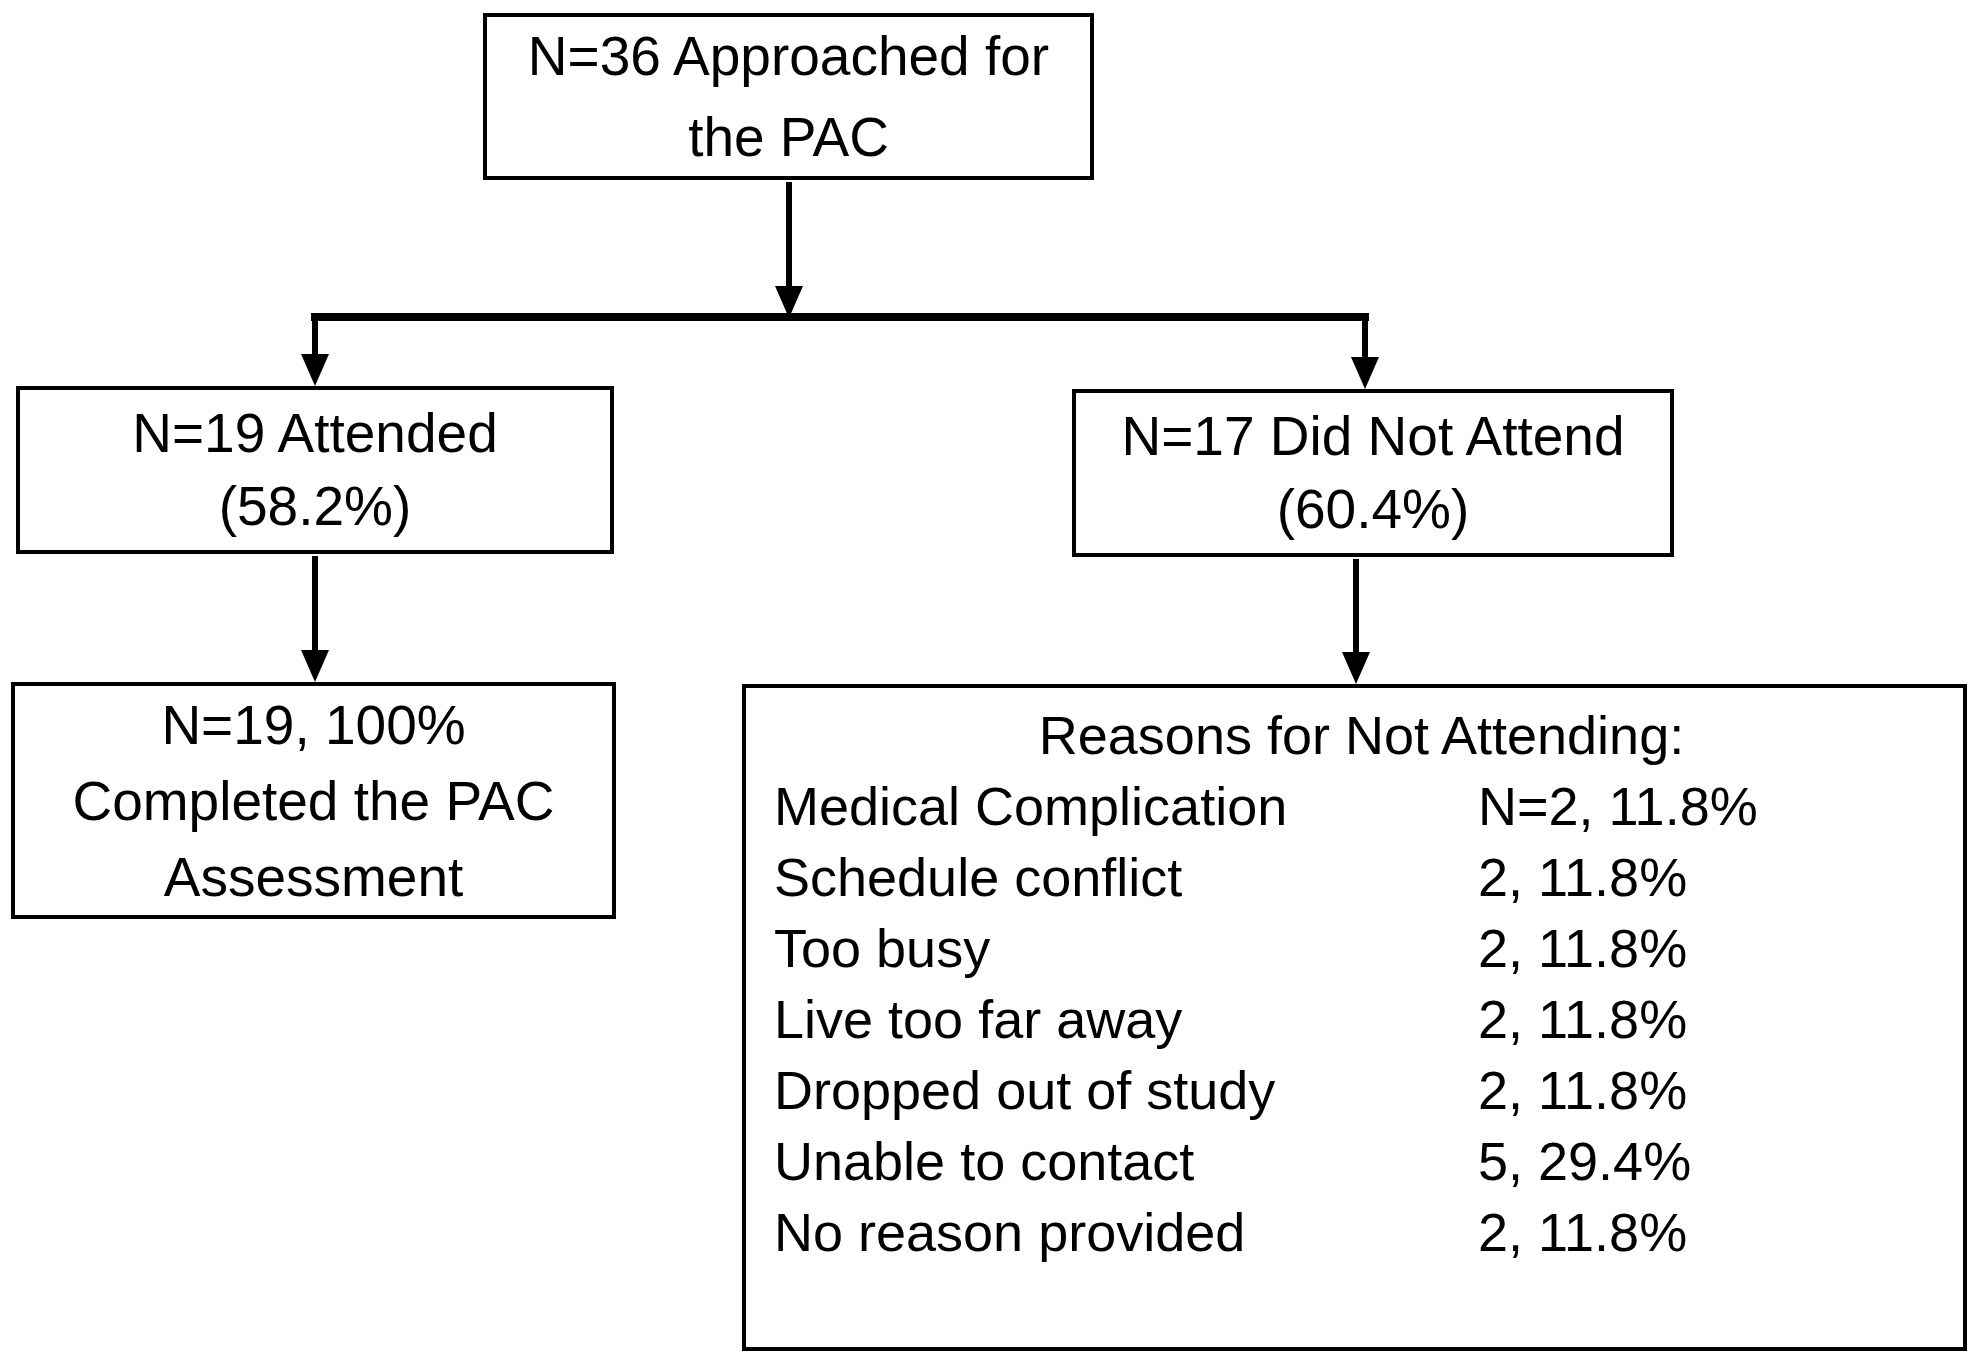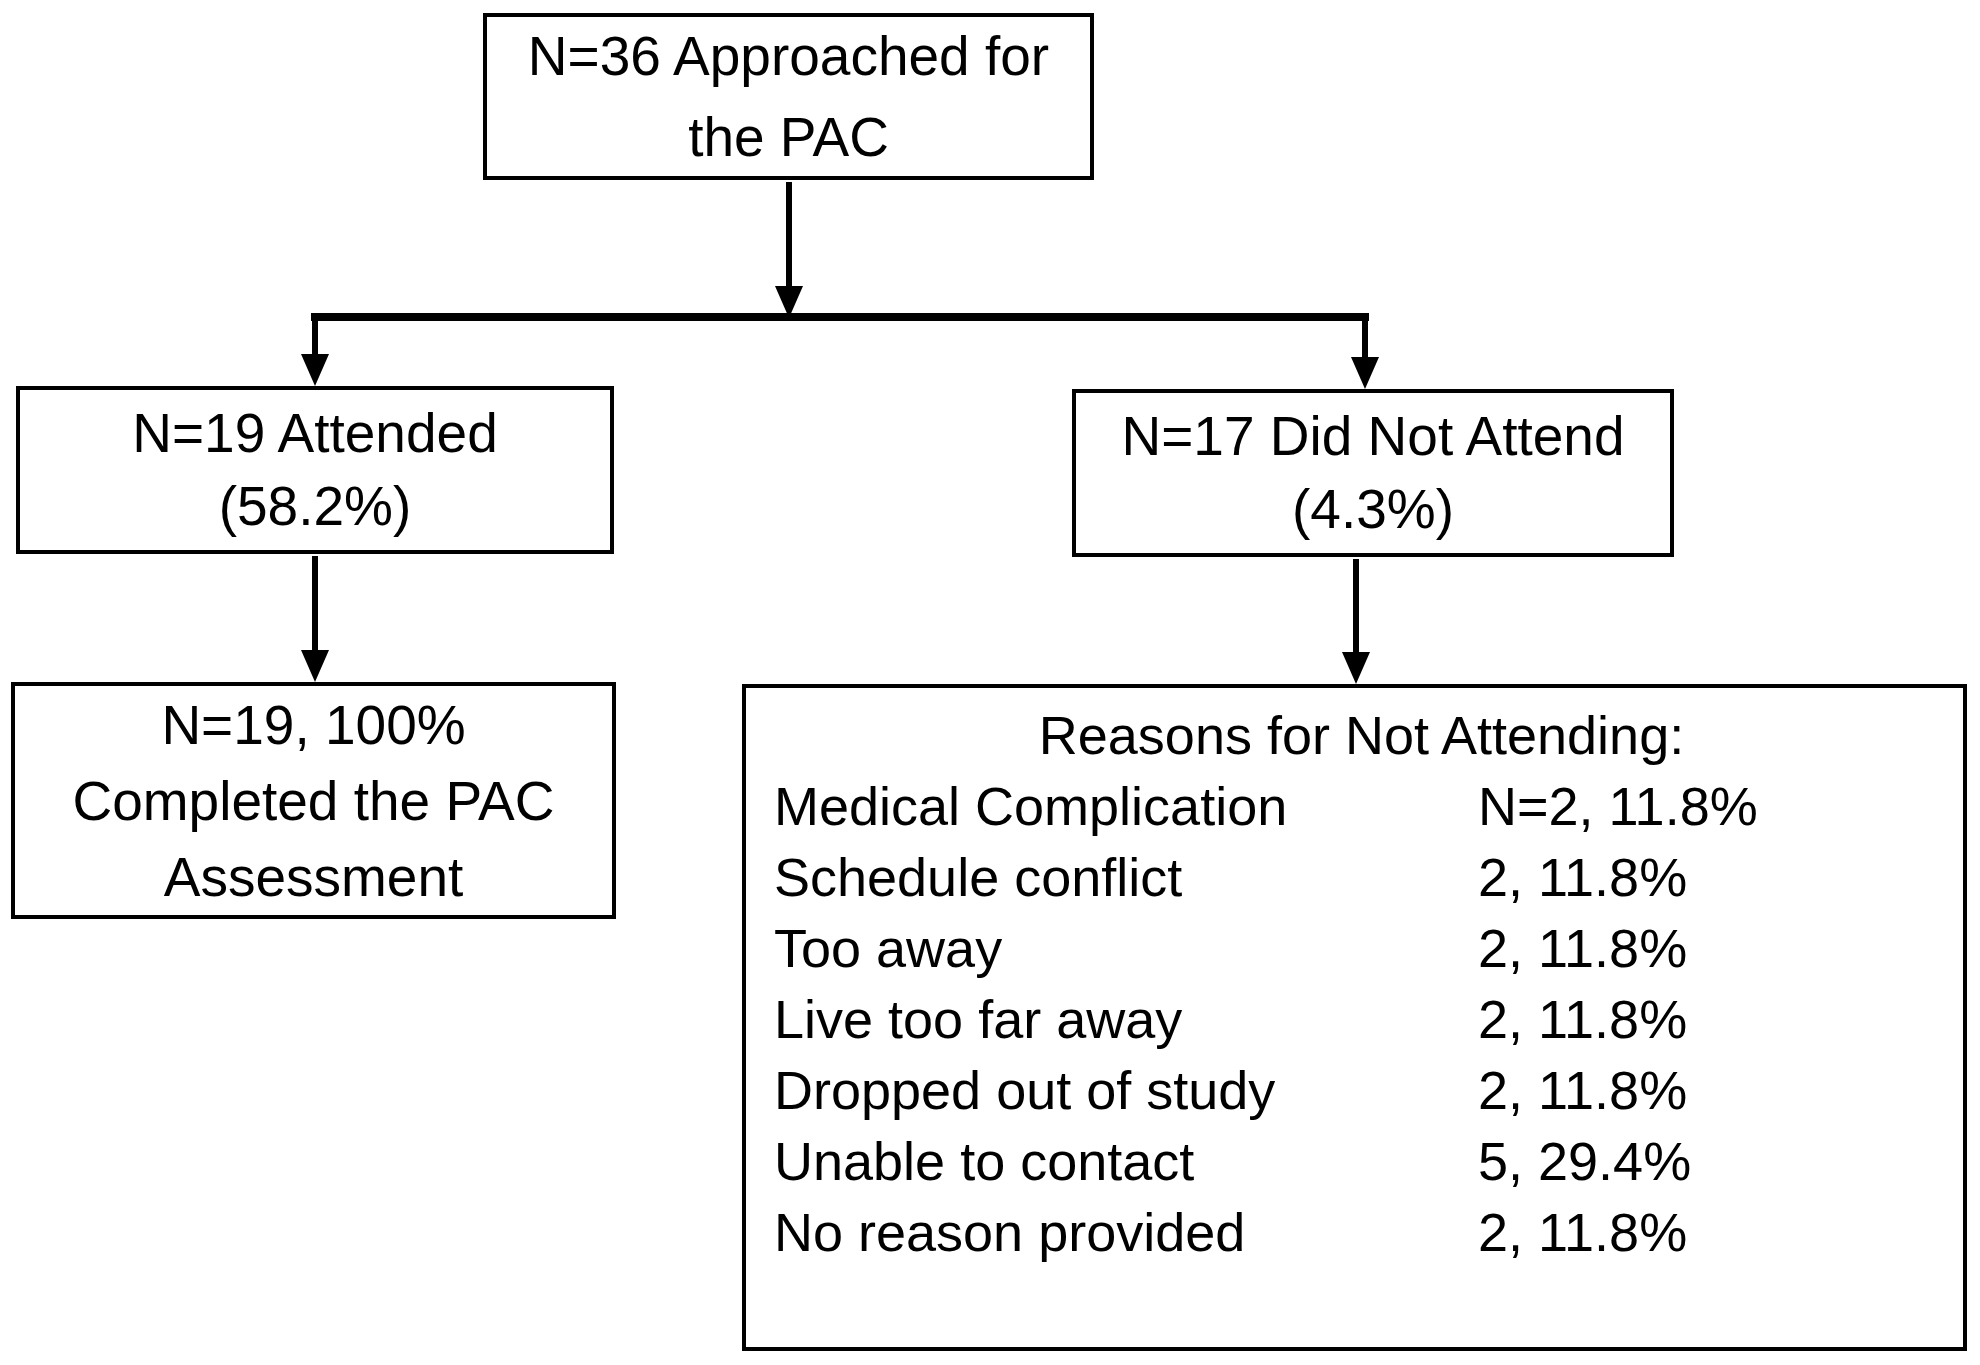--- a/index.html
+++ b/index.html
@@ -94,42 +94,42 @@
     <div>the PAC</div>
   </div>
 
   <div class="node node-attended">
     <div>N=19 Attended</div>
     <div>(58.2%)</div>
   </div>
 
   <div class="node node-notattend">
     <div>N=17 Did Not Attend</div>
-    <div>(4.3%)</div>
+    <div>(60.4%)</div>
   </div>
 
   <div class="node node-completed">
     <div>N=19, 100%</div>
     <div>Completed the PAC</div>
     <div>Assessment</div>
   </div>
 
   <div class="node node-reasons">
     <div class="reasons-title">Reasons for Not Attending:</div>
 
     <div class="reason-row">
       <span>Medical Complication</span>
       <span class="reason-value">N=2, 11.8%</span>
     </div>
     <div class="reason-row">
       <span>Schedule conflict</span>
       <span class="reason-value">2, 11.8%</span>
     </div>
     <div class="reason-row">
-      <span>Too away</span>
+      <span>Too busy</span>
       <span class="reason-value">2, 11.8%</span>
     </div>
     <div class="reason-row">
       <span>Live too far away</span>
       <span class="reason-value">2, 11.8%</span>
     </div>
     <div class="reason-row">
       <span>Dropped out of study</span>
       <span class="reason-value">2, 11.8%</span>
     </div>

